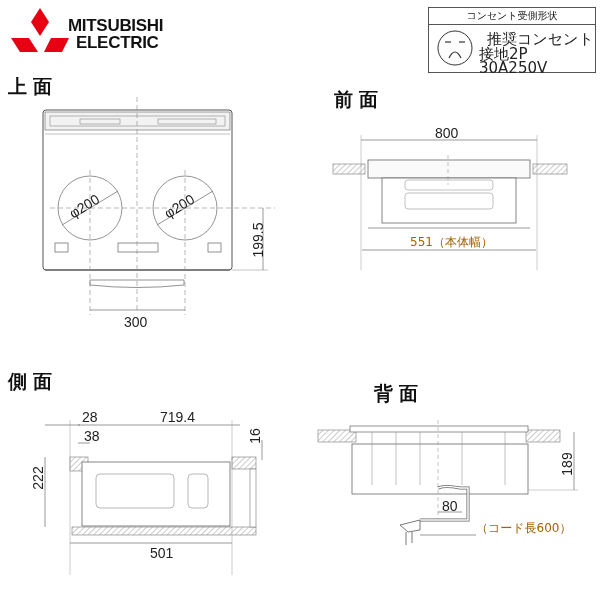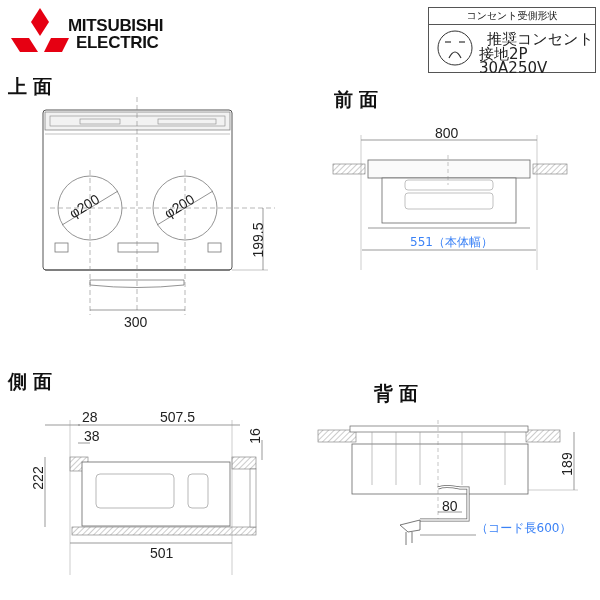--- a/index.html
+++ b/index.html
@@ -4,21 +4,21 @@
 <style>
   html, body { margin: 0; padding: 0; background: #ffffff; }
   body { width: 600px; height: 600px; position: relative; overflow: hidden;
          font-family: "DejaVu Sans", "Liberation Sans", sans-serif; color: #222; }
   .abs { position: absolute; }
   .logo-text { font-family: "Liberation Sans", sans-serif; font-weight: bold;
                font-size: 17px; line-height: 15px; letter-spacing: -0.3px; color: #111; }
   .section-title { font-family: "DejaVu Sans", sans-serif; font-weight: bold;
                    font-size: 19px; letter-spacing: 6px; color: #111; }
   .dim { font-family: "Liberation Sans", sans-serif; font-size: 14px; color: #222; white-space: nowrap; }
-  .dim-sm { font-family: "DejaVu Sans", sans-serif; font-size: 12px; color: #3b82f6; white-space: nowrap; }
+  .dim-sm { font-family: "DejaVu Sans", sans-serif; font-size: 12px; color: #a16207; white-space: nowrap; }
   .outlet-box { border: 1px solid #555; }
   .outlet-head { font-size: 10px; text-align: center; border-bottom: 1px solid #555; height: 16px; line-height: 16px; }
   .outlet-body { font-size: 15px; line-height: 14px; }
   svg { position: absolute; left: 0; top: 0; }
 </style>
 </head>
 <body>
 
 <div class="abs" style="left:8px;top:6px;width:200px;height:50px;">
   <svg width="64" height="50" viewBox="0 0 64 50">
@@ -120,21 +120,21 @@
     <rect x="72" y="527" width="184" height="8" fill="url(#hatch)" stroke="#777" stroke-width="0.6"></rect>
     <rect x="250" y="469" width="6" height="58" fill="#fff" stroke="#777" stroke-width="0.6"></rect>
     <rect x="82" y="462" width="148" height="64" fill="#fff" stroke="#666" stroke-width="0.8"></rect>
     <rect x="96" y="474" width="78" height="34" rx="4" fill="none" stroke="#888" stroke-width="0.6"></rect>
     <rect x="188" y="474" width="20" height="34" rx="4" fill="none" stroke="#888" stroke-width="0.6"></rect>
     <line x1="70" y1="420" x2="70" y2="575" stroke="#999" stroke-width="0.5"></line>
     <line x1="232" y1="420" x2="232" y2="575" stroke="#999" stroke-width="0.5"></line>
   </svg>
   <div class="abs dim" style="left:52px;top:409px;margin-left:30px;">28</div>
   <div class="abs dim" style="left:84px;top:428px;">38</div>
-  <div class="abs dim" style="left:160px;top:409px;">507.5</div>
+  <div class="abs dim" style="left:160px;top:409px;">719.4</div>
   <div class="abs dim" style="left:247px;top:428px;transform:rotate(-90deg);">16</div>
   <div class="abs dim" style="left:26px;top:470px;transform:rotate(-90deg);">222</div>
   <div class="abs dim" style="left:150px;top:545px;">501</div>
 </div>
 
 <div class="abs section-title" style="left:338px;top:381px;margin-left:36px;">背面</div>
 <div class="abs" style="left:0;top:0;width:600px;height:533px;">
   <svg width="600" height="600" viewBox="0 0 600 600">
     <rect x="318" y="430" width="38" height="12" fill="url(#hatch)" stroke="#777" stroke-width="0.6"></rect>
     <rect x="526" y="430" width="34" height="12" fill="url(#hatch)" stroke="#777" stroke-width="0.6"></rect>

